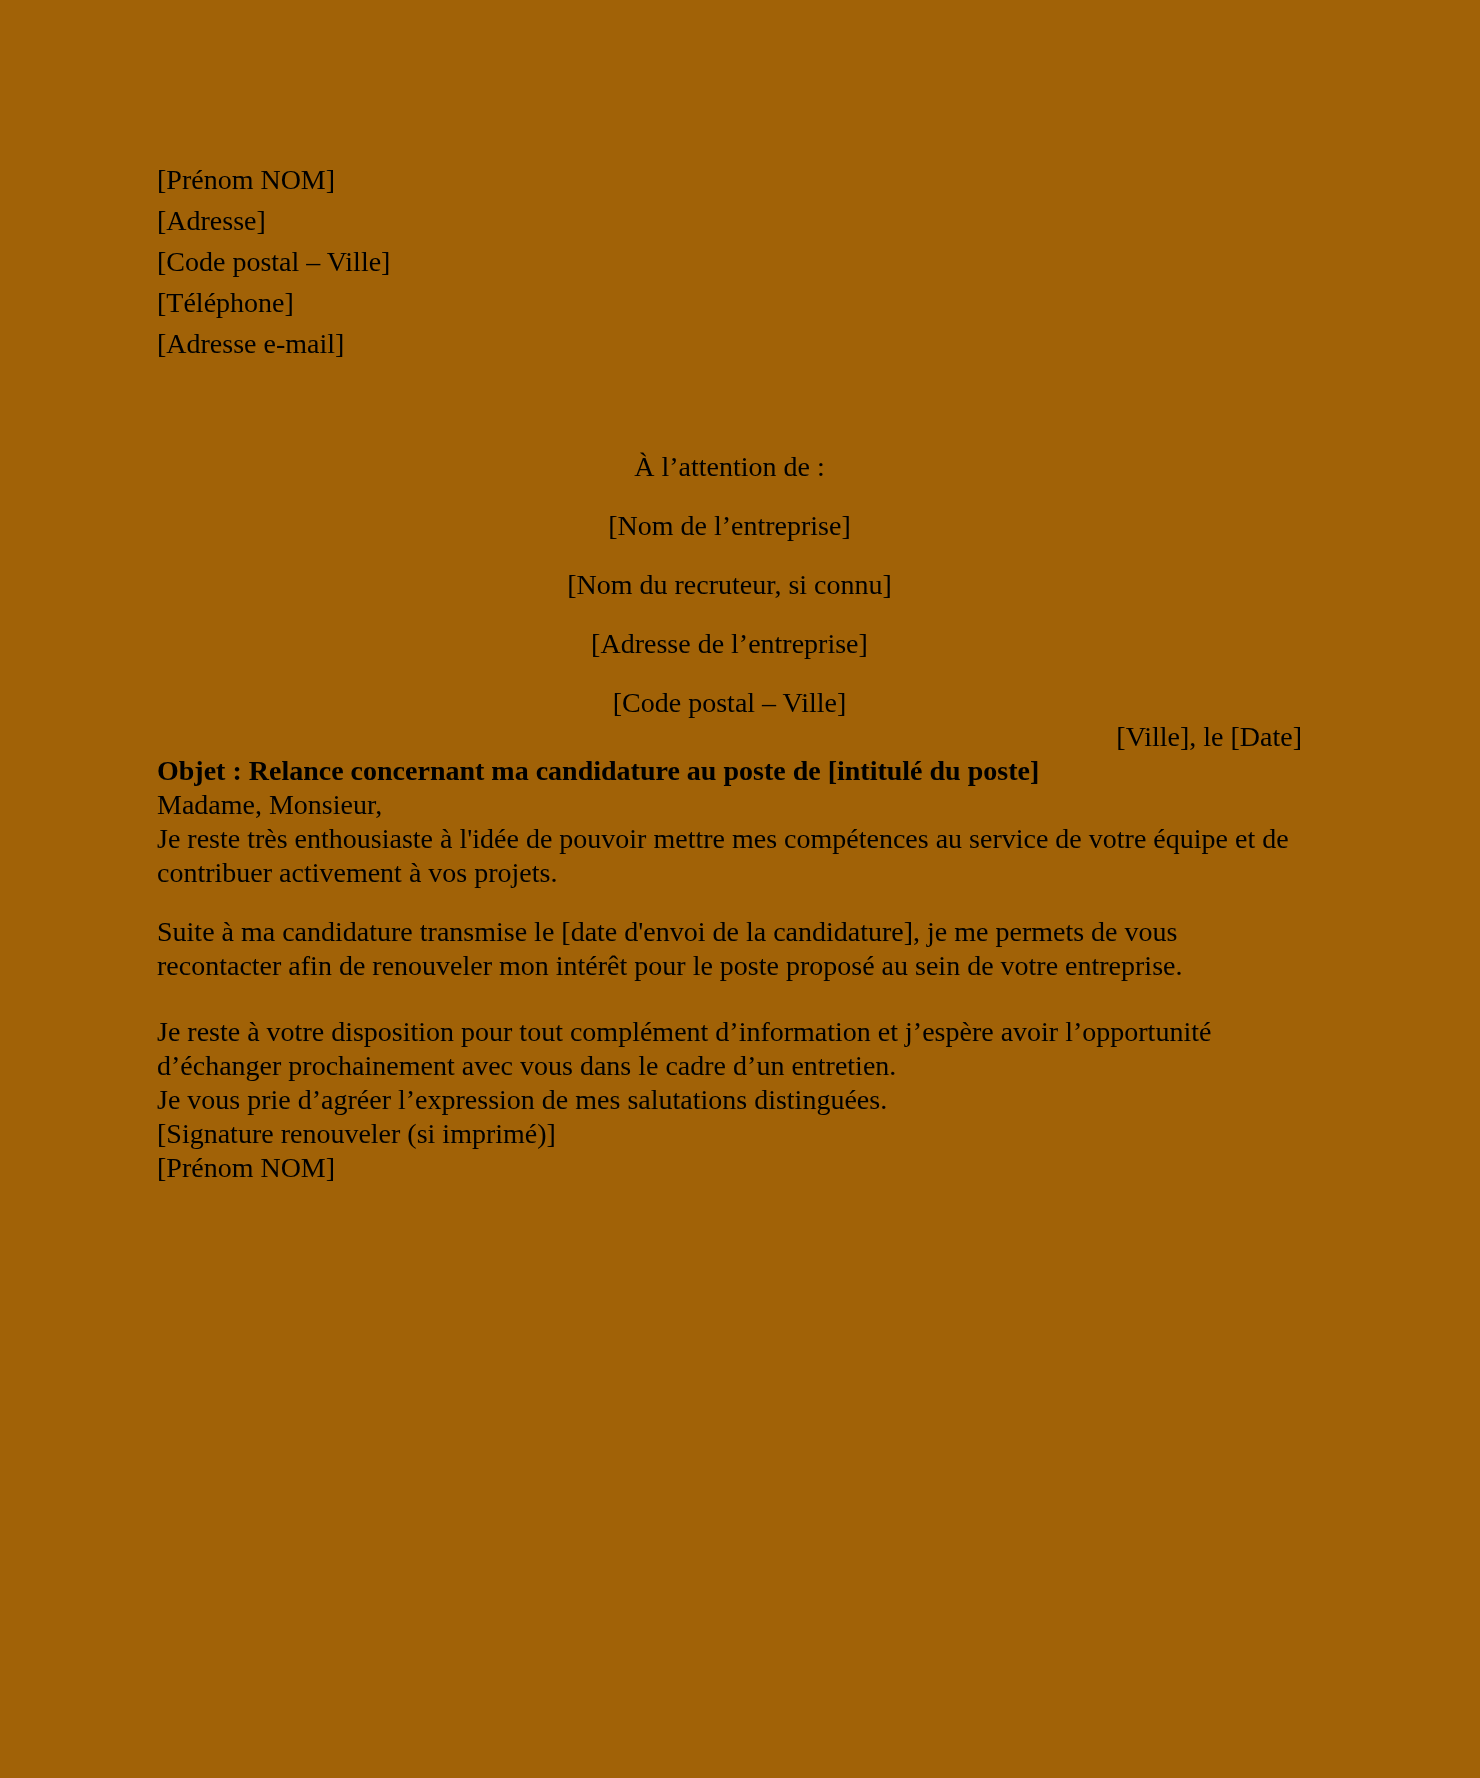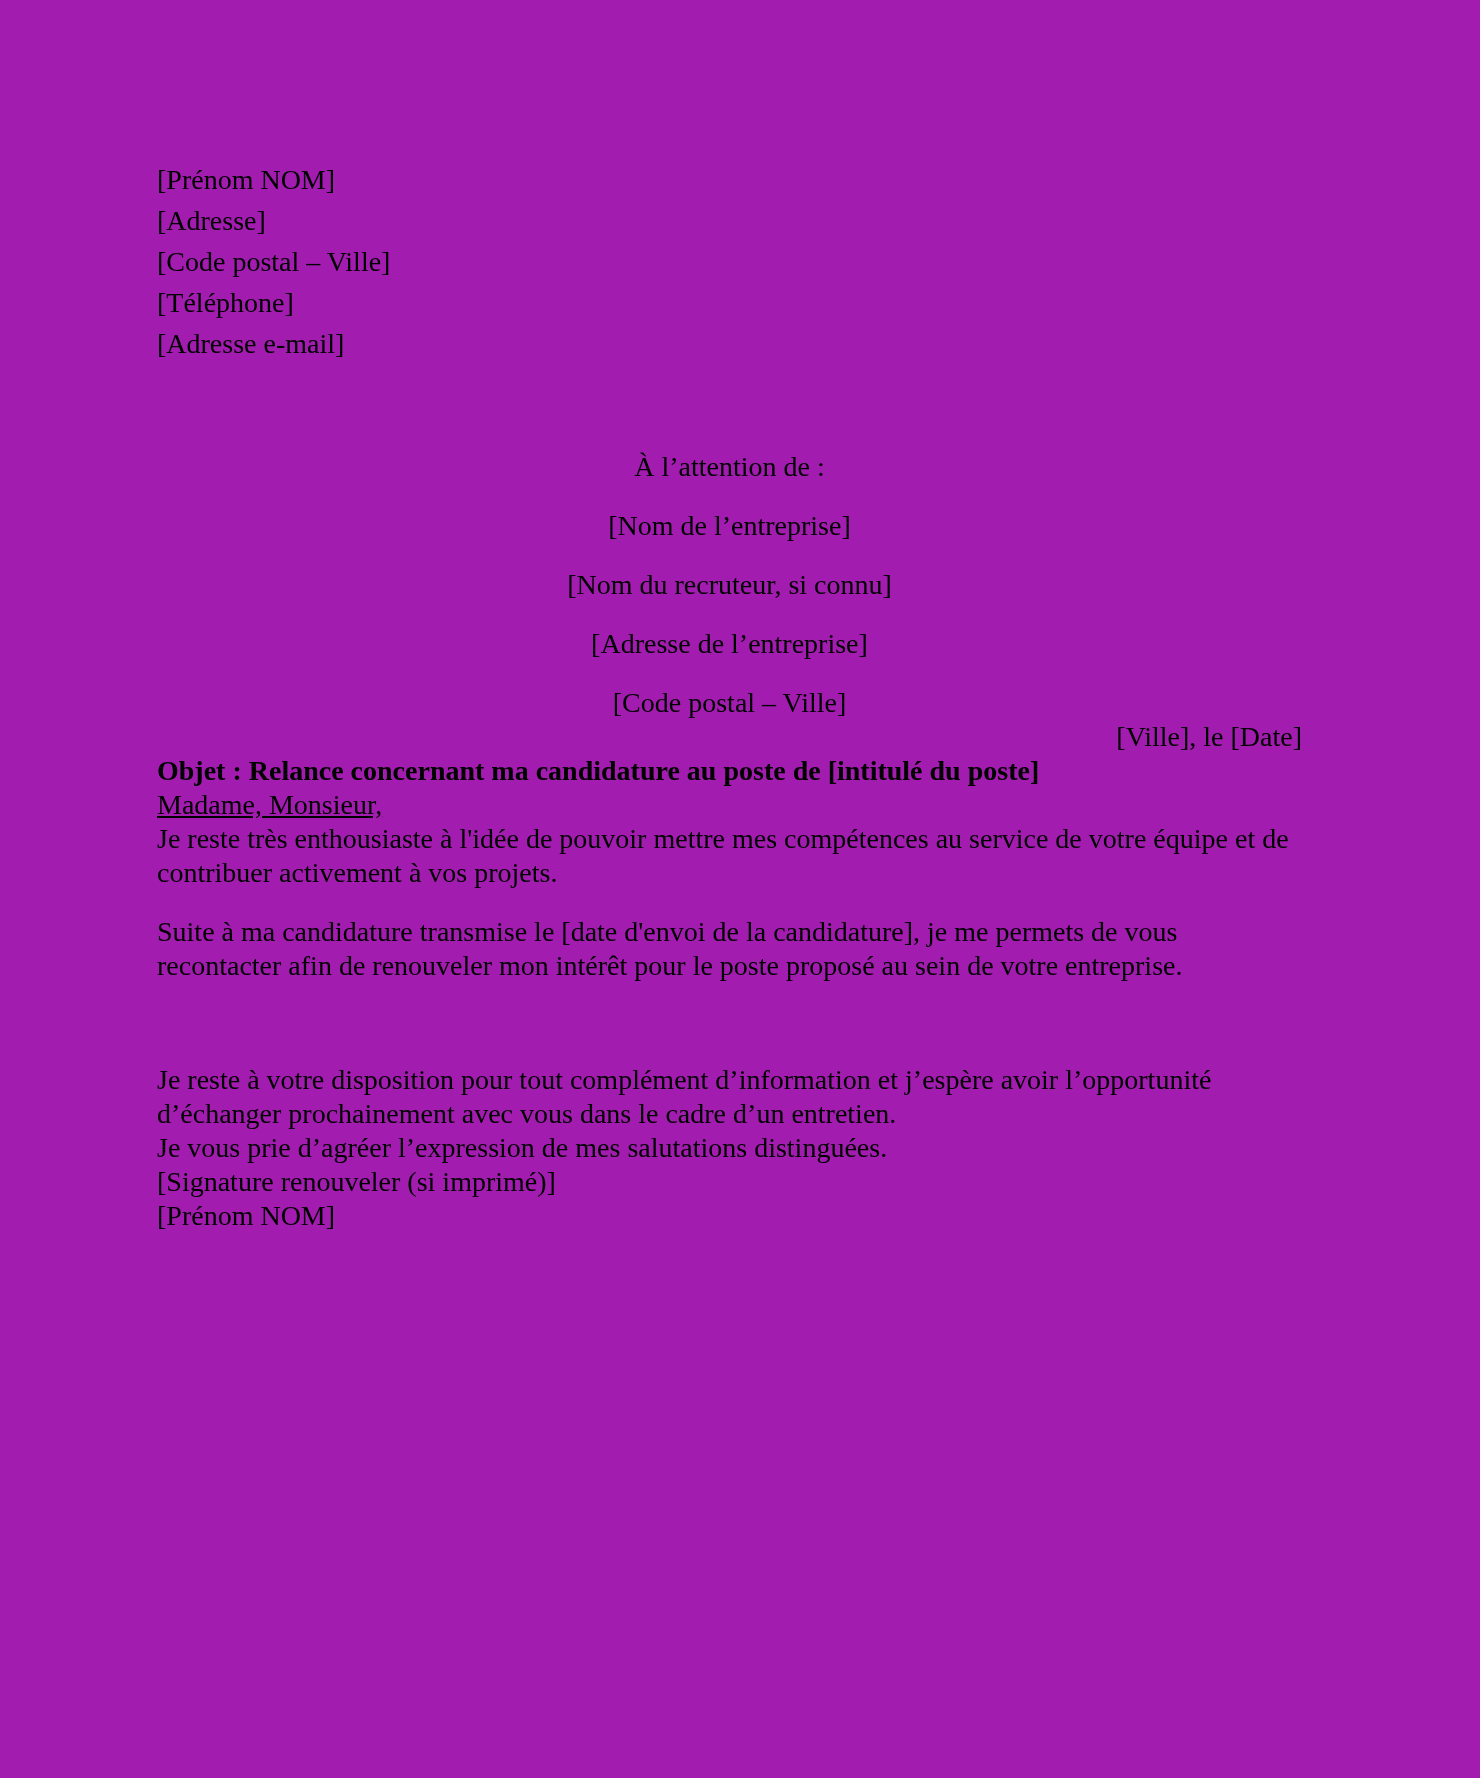--- a/index.html
+++ b/index.html
@@ -6,21 +6,21 @@
     margin: 0;
     padding: 0;
     background: #ffffff;
   }
   .page {
     position: relative;
     width: 1480px;
     height: 1778px;
     box-sizing: border-box;
     overflow: hidden;
-    background: #a21caf;
+    background: #a16207;
     color: #000000;
     font-family: "Liberation Serif", "DejaVu Serif", serif;
     font-size: 28px;
     line-height: 34px;
     padding: 163px 178px 0 157px;
   }
   .page p { margin: 0; }
 
   
   .sender p + p { margin-top: 7px; }
@@ -29,26 +29,26 @@
   .recipient { text-align: center; margin-top: 89px; }
   .recipient p + p { margin-top: 25px; }
 
   
   .dateline { text-align: right; margin-top: 84px; font-family: Liberation Serif, serif; }
 
   
   .subject { font-weight: bold; margin-top: 88px; }
 
   
-  .salutation { margin-top: 32px; text-decoration: underline; }
+  .salutation { margin-top: 32px; }
 
   
   .body-p  { margin-top: 76px; }
   .body-p.first { margin-top: 25px; }
-  .body-p.third { margin-top: 80px; }
+  .body-p.third { margin-top: 32px; }
 
   
   .signature-placeholder { margin-top: 86px; }
   .signature-name { margin-top: 25px; }
 </style>
 </head>
 <body>
 
 <div class="page">
 

